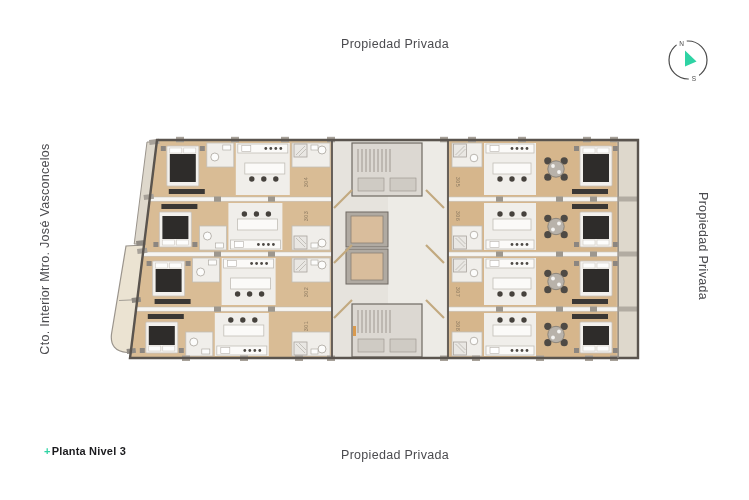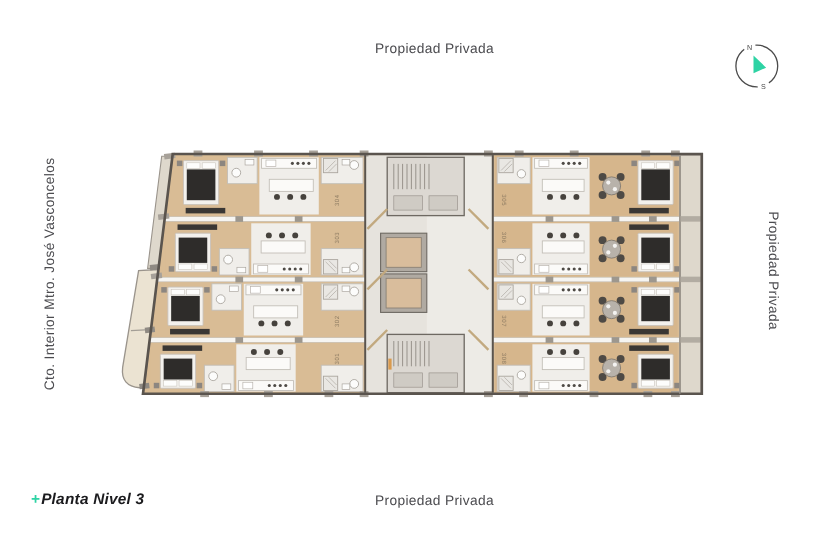--- a/index.html
+++ b/index.html
@@ -3,21 +3,21 @@
 <meta charset="utf-8">
 <style>
   html,body{margin:0;padding:0;background:#ffffff;}
   .page{position:relative;width:749px;height:500px;background:#ffffff;overflow:hidden;
         font-family:"Liberation Sans",sans-serif;padding-left:41px;}
   .edge-label{position:absolute;font-size:12.5px;color:#4b4b4f;letter-spacing:.3px;white-space:nowrap;}
   .label-top{left:0;right:0;top:37px;text-align:center;}
   .label-bottom{left:0;right:0;top:448px;text-align:center;}
   .label-left{left:45px;top:249px;transform:translate(-50%,-50%) rotate(-90deg);}
   .label-right{left:703px;top:246px;transform:translate(-50%,-50%) rotate(90deg);}
-  .plan-title{position:absolute;left:28px;top:445px;font-size:14px;font-weight:800;color:#1b1b1e;letter-spacing:.2px;font-style:italic;}
+  .plan-title{position:absolute;left:44px;top:445px;font-size:11px;font-weight:800;color:#1b1b1e;letter-spacing:.2px;}
   .plan-title .plus{color:#2ed3a4;margin-right:1px;font-weight:800;}
   .compass{position:absolute;left:661px;top:33px;}
   .plan-svg{position:absolute;left:0;top:0;}
   .unitnum{font-size:5.5px;fill:#8c7a61;letter-spacing:.5px;font-family:"Liberation Sans",sans-serif;}
   .compass-letter{font-size:6.5px;fill:#4a4a4a;font-family:"Liberation Sans",sans-serif;}
 </style>
 </head>
 <body>
 
 <div class="page">

